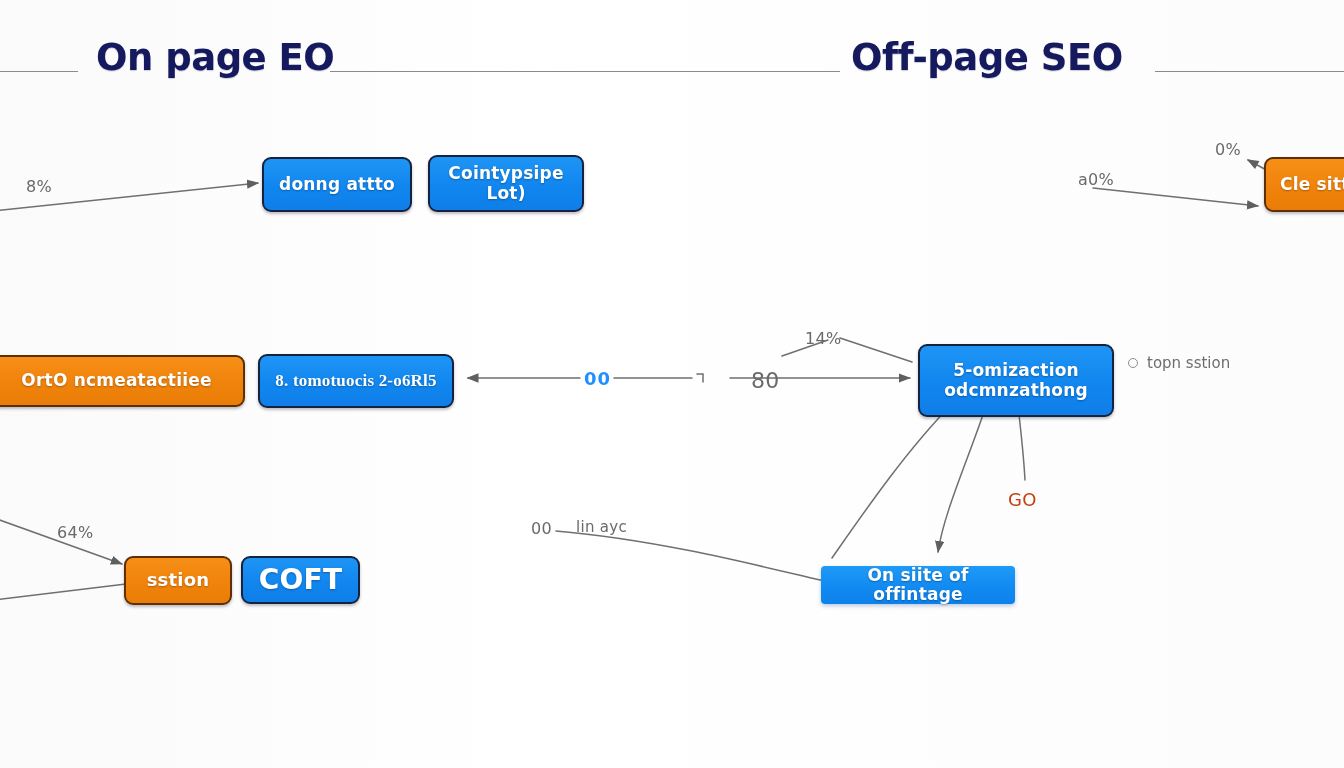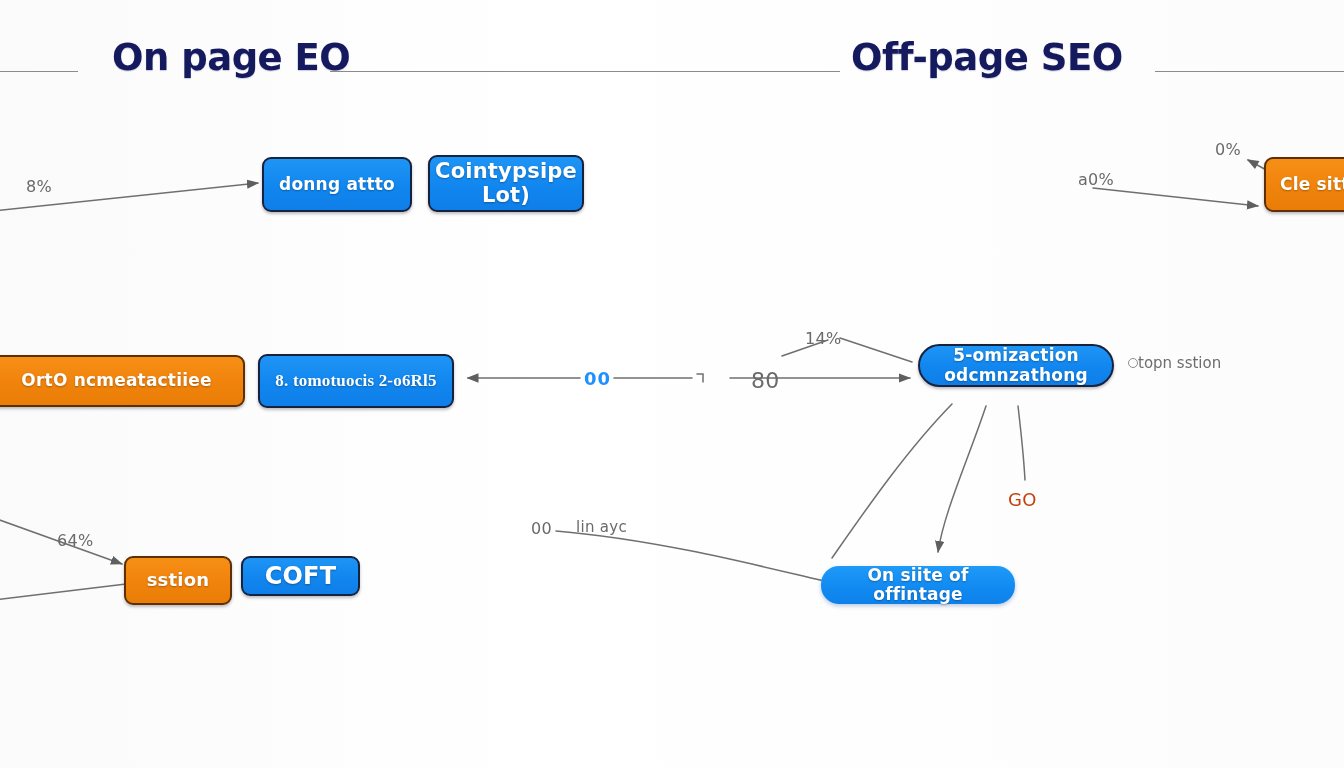--- a/index.html
+++ b/index.html
@@ -76,21 +76,21 @@
   }
   .node.blue {
     background: linear-gradient(180deg, #1e95f5 0%, #1186ef 55%, #0f7ee8 100%);
     border-color: #16233f;
   }
   .node.orange {
     background: linear-gradient(180deg, #f78f16 0%, #f0830b 55%, #ea7d07 100%);
     border-color: #5c2f05;
   }
   .node.pill {
-    border-radius: 18px;
+    border-radius: 4px;
     border: none;
     background: linear-gradient(180deg, #1e9af8 0%, #1189f1 60%, #0d81ea 100%);
     box-shadow: 0 2px 4px rgba(30,80,150,0.30);
   }
 
   
   .edge-label {
     position: absolute;
     font-family: "DejaVu Sans", sans-serif;
     font-size: 16px;
@@ -100,20 +100,21 @@
   }
   .edge-label.blue-val { color: #1e90ff; font-weight: bold; letter-spacing: 1px; }
   .edge-label.orange-val { color: #c2410c; font-weight: normal; }
   .edge-label.dim { color: #6a6a6a; }
 
   
   .annotation {
     position: absolute;
     display: flex;
     align-items: center;
+    gap: 9px;
     font-family: "DejaVu Sans", sans-serif;
     font-size: 15px;
     color: #6d6d6d;
     white-space: nowrap;
   }
   .annotation .bullet {
     width: 8px;
     height: 8px;
     border: 1.4px solid #8d8d8d;
     border-radius: 50%;
@@ -124,21 +125,21 @@
   .softblur { filter: blur(0.28px); }
 </style>
 </head>
 <body>
 
 <div id="canvas">
 
   <div id="paper-noise"></div>
 
   <div class="header-rule" style="left:0px; top:71px; width:78px;"></div>
-  <div class="section-title softblur" style="left:112px; top:36px;text-align:right;">On page EO</div>
+  <div class="section-title softblur" style="left:96px; top:36px;text-align:right;">On page EO</div>
   <div class="header-rule" style="left:330px; top:71px; width:510px;"></div>
   <div class="section-title softblur" style="left:851px; top:36px;text-align:right;">Off-page SEO</div>
   <div class="header-rule" style="left:1155px; top:71px; width:189px;"></div>
 
   <svg id="links" viewBox="0 0 1344 768" xmlns="http://www.w3.org/2000/svg">
     <defs>
       <marker id="arrow" markerWidth="9" markerHeight="9" refX="7.4" refY="3.1" orient="auto" markerUnits="strokeWidth">
         <path d="M0,0 L8,3.1 L0,6.2 z" fill="#5f5f5f"></path>
       </marker>
       <marker id="arrow-l" markerWidth="9" markerHeight="9" refX="1.0" refY="3.1" orient="auto" markerUnits="strokeWidth">
@@ -168,50 +169,50 @@
       <path d="M 556,531 C 660,540 760,566 828,582"></path>
 
       <path d="M 952,404 C 905,452 862,515 832,558"></path>
       <path d="M 986,406 C 968,460 944,512 938,552" marker-end="url(#arrow)"></path>
       <path d="M 1018,406 C 1022,440 1024,462 1025,480"></path>
     </g>
   </svg>
 
   <div class="node blue softblur" style="left:262px; top:157px; width:150px; height:55px; font-size:17px;">donng attto</div>
 
-  <div class="node blue softblur" style="left:428px; top:155px; width:156px; height:57px; font-size:21px;">Cointypsipe Lot)</div>
+  <div class="node blue softblur" style="left:428px; top:155px; width:156px; height:57px; font-size:17px;">Cointypsipe Lot)</div>
 
   <div class="node orange softblur" style="left:1264px; top:157px; width:120px; height:55px; font-size:17px;
               justify-content:flex-start; padding-left:14px;">Cle sitte</div>
 
   <div class="node orange softblur" style="left:-12px; top:355px; width:257px; height:52px; font-size:17px;">OrtO ncmeatactiiee</div>
 
   <div class="node blue softblur" style="left:258px; top:354px; width:196px; height:54px; font-size:17px;font-family:Liberation Serif, serif;">8. tomotuocis 2-o6Rl5</div>
 
-  <div class="node blue softblur" style="left:918px; top:344px; width:196px; height:43px; font-size:17px;border-radius:24px;">5-omizaction odcmnzathong</div>
+  <div class="node blue softblur" style="left:918px; top:344px; width:196px; height:73px; font-size:17px;">5-omizaction odcmnzathong</div>
 
   <div class="node orange softblur" style="left:124px; top:556px; width:108px; height:49px; font-size:18px;">sstion</div>
 
-  <div class="node blue softblur" style="left:241px; top:556px; width:119px; height:40px; font-size:24px;">COFT</div>
+  <div class="node blue softblur" style="left:241px; top:556px; width:119px; height:48px; font-size:28px;">COFT</div>
 
   <div class="node pill softblur" style="left:821px; top:566px; width:194px; height:38px; font-size:17px;">On siite of offintage</div>
 
   <div class="edge-label dim softblur" style="left:26px; top:177px;">8%</div>
 
   <div class="edge-label dim softblur" style="left:1215px; top:140px;">0%</div>
 
   <div class="edge-label dim softblur" style="left:1078px; top:170px;">a0%</div>
 
   <div class="edge-label blue-val softblur" style="left:584px; top:368px; font-size:18px;">00</div>
 
   <div class="edge-label dim softblur" style="left:707px; top:368px; font-size:22px;margin-left:44px;">80</div>
 
   <div class="edge-label dim softblur" style="left:805px; top:329px;">14%</div>
 
-  <div class="edge-label dim softblur" style="left:57px; top:523px;margin-top:8px;">64%</div>
+  <div class="edge-label dim softblur" style="left:57px; top:523px;">64%</div>
 
   <div class="edge-label dim softblur" style="left:531px; top:519px;">00</div>
 
   <div class="edge-label dim softblur" style="left:576px; top:518px; font-size:15px;">lin ayc</div>
 
   <div class="edge-label orange-val softblur" style="left:1008px; top:489px; font-size:18px;">GO</div>
 
   <div class="annotation softblur" style="left:1128px; top:354px;">
     <span class="bullet"></span>
     <span>topn sstion</span>

